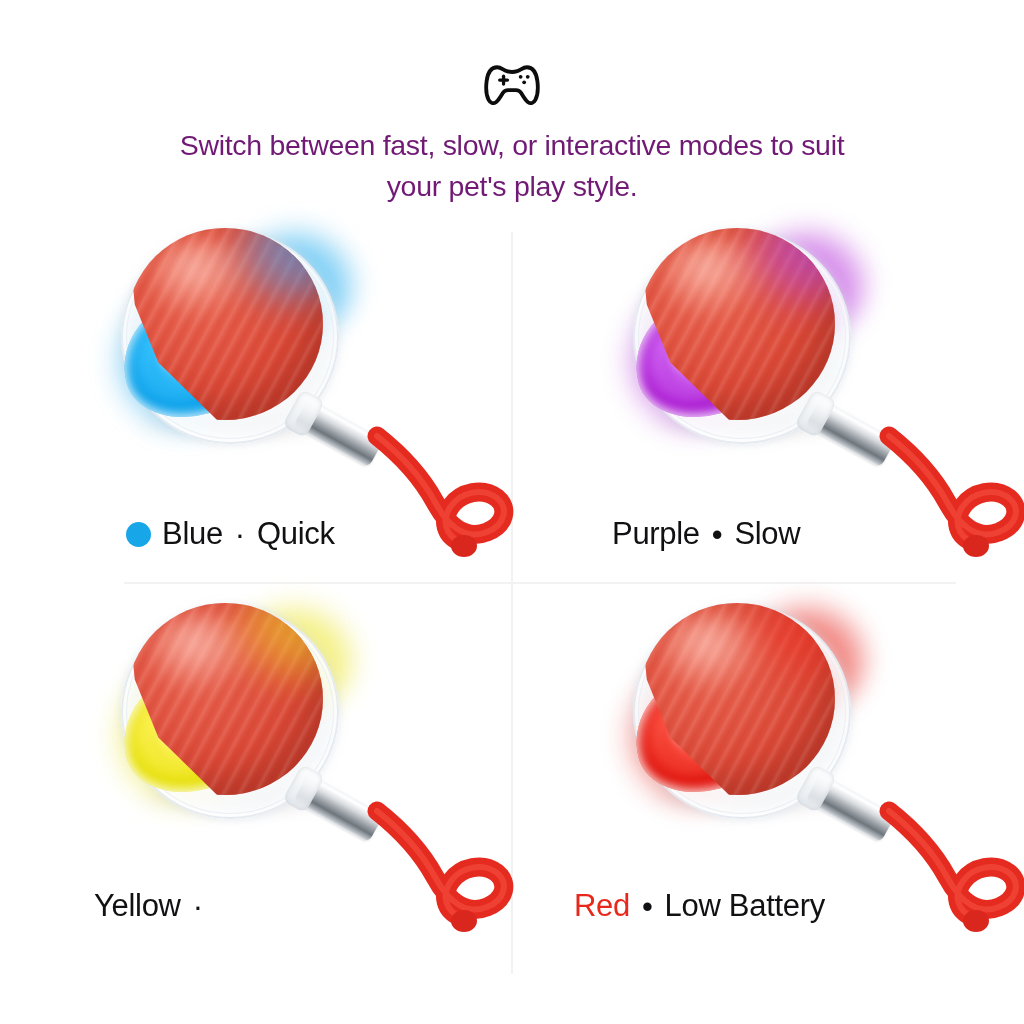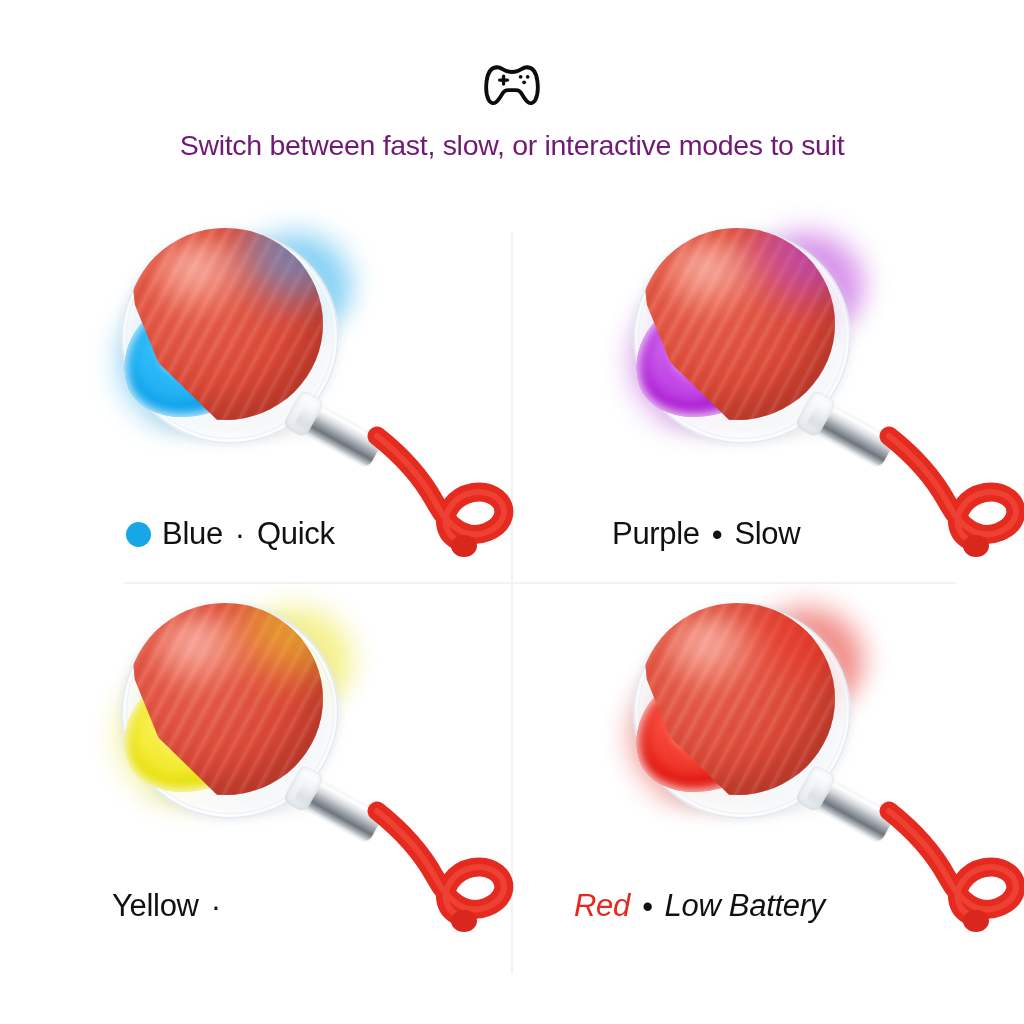--- a/index.html
+++ b/index.html
@@ -285,21 +285,21 @@
     align-items: center;
     gap: 11px;
     font-size: 31px;
     letter-spacing: -0.3px;
     color: #111113;
     white-space: nowrap;
   }
   .cell.tl .mode-label { left: 126px; top: 288px; }
   .cell.tr .mode-label { left: 100px; top: 288px; }
   .cell.bl .mode-label { left: 94px;  top: 285px; }
-  .cell.br .mode-label { left: 62px;  top: 285px; font-style: italic; }
+  .cell.br .mode-label { left: 62px;  top: 285px; }
 
   .label-dot {
     width: 25px;
     height: 25px;
     border-radius: 50%;
     flex: none;
     display: none;
   }
   .label-dot.on { display: block; }
   .label-sep {
@@ -319,20 +319,21 @@
       <path d="M16.5 5.5 C10 5.5 6.5 12 5.5 20 C4.6 27.5 5.2 35 7.6 39.6 C9.3 42.9 12.6 43.9 15.2 42 C18.1 39.9 20.5 35.5 22.4 32.4 C23.6 30.4 25.3 29.4 28 29.4 L36 29.4 C38.7 29.4 40.4 30.4 41.6 32.4 C43.5 35.5 45.9 39.9 48.8 42 C51.4 43.9 54.7 42.9 56.4 39.6 C58.8 35 59.4 27.5 58.5 20 C57.5 12 54 5.5 47.5 5.5 C43.5 5.5 41 8.5 37.5 9.6 C35.5 10.2 33.8 10.4 32 10.4 C30.2 10.4 28.5 10.2 26.5 9.6 C23 8.5 20.5 5.5 16.5 5.5 Z" fill="none" stroke="#0d0d0d" stroke-width="4" stroke-linejoin="round"></path>
       <rect x="17.4" y="17.2" width="11.6" height="3.4" rx="1.7" fill="#0d0d0d"></rect>
       <rect x="21.5" y="13.1" width="3.4" height="11.6" rx="1.7" fill="#0d0d0d"></rect>
       <circle cx="41.0" cy="15.4" r="1.95" fill="#0d0d0d"></circle>
       <circle cx="48.4" cy="15.4" r="1.95" fill="#0d0d0d"></circle>
       <circle cx="44.7" cy="21.2" r="1.95" fill="#0d0d0d"></circle>
     </svg>
   </div>
   <div class="subtitle">
     <div>Switch between fast, slow, or interactive modes to suit</div>
+    <div>your pet's play style.</div>
   </div>
 </div>
 
 <div class="modes-grid">
 
   <div class="divider-v"></div>
   <div class="divider-h"></div>
 
   <div class="cell tl">
     <div class="product">
@@ -423,21 +424,21 @@
         </div>
         <svg class="rope" viewBox="0 0 400 360" aria-hidden="true">
           <path d="M272 210 C300 232 318 254 330 276 C344 302 362 314 382 306 C400 299 404 282 392 272 C378 261 356 266 346 280 C336 294 340 310 356 316" fill="none" stroke="#e52b20" stroke-width="19" stroke-linecap="round"></path>
           <path d="M272 210 C300 232 318 254 330 276 C344 302 362 314 382 306 C400 299 404 282 392 272 C378 261 356 266 346 280 C336 294 340 310 356 316" fill="none" stroke="#ff6a58" stroke-width="6" stroke-linecap="round" opacity="0.35"></path>
           <ellipse cx="359" cy="320" rx="13" ry="11" fill="#d9271d"></ellipse>
         </svg>
       </div>
     </div>
     <div class="mode-label">
 
-      <span class="label-name" id="cname-2" style="color: rgb(17, 17, 19); margin-left: 18px;">Yellow</span>
+      <span class="label-name" id="cname-2" style="color: rgb(17, 17, 19);">Yellow</span>
       <span class="label-sep">·</span>
     </div>
   </div>
 
   <div class="cell br">
     <div class="product">
       <div class="prod-stage">
         <div class="ball-shadow"></div>
         <div class="glow-halo" id="halo-3" style="background: radial-gradient(circle, rgb(255, 90, 74) 0%, rgb(227, 28, 20) 40%, rgba(255, 255, 255, 0) 72%);"></div>
         <div class="glow-halo-top" id="halot-3" style="background: radial-gradient(circle at 50% 60%, rgb(255, 90, 74) 0%, rgb(227, 28, 20) 45%, rgba(255, 255, 255, 0) 74%);"></div>

